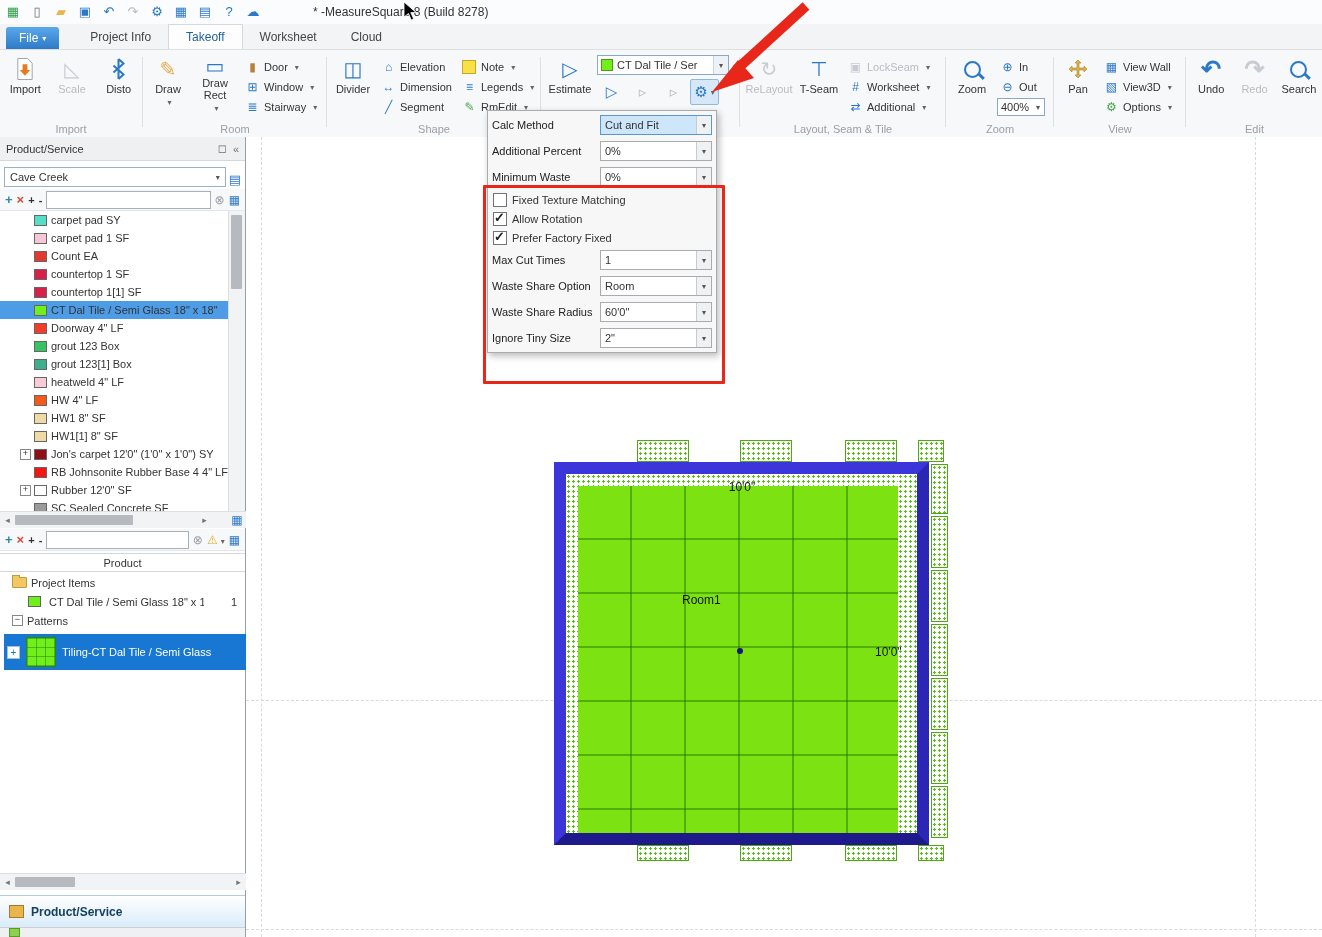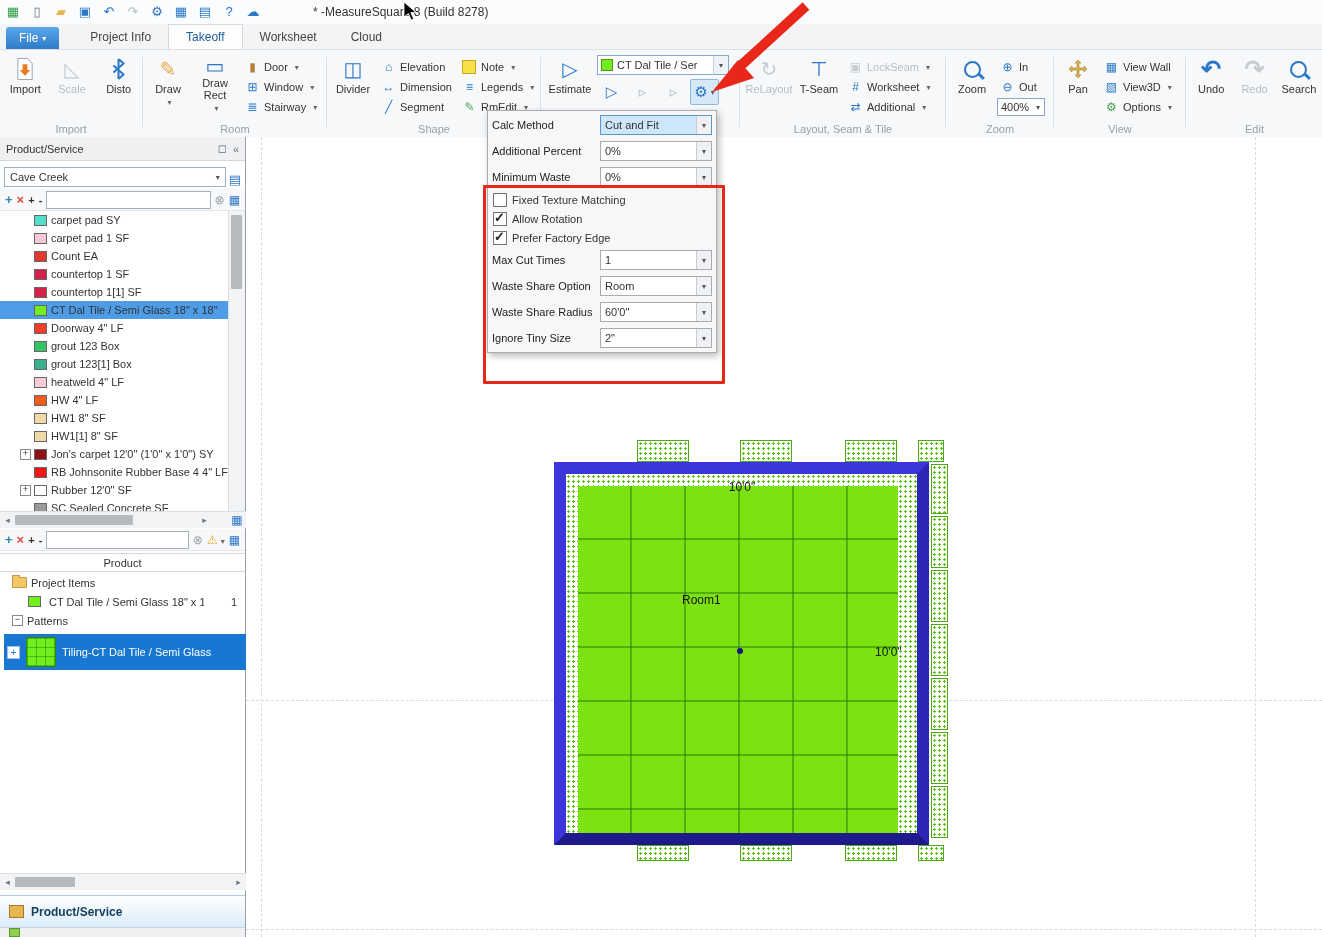--- a/index.html
+++ b/index.html
@@ -662,21 +662,21 @@
     <div class="cbox">
           <span class="chk"></span>
           <span>Fixed Texture Matching</span>
         </div>
         <div class="cbox checked">
           <span class="chk"></span>
           <span>Allow Rotation</span>
         </div>
         <div class="cbox checked">
           <span class="chk"></span>
-          <span>Prefer Factory Edge</span>
+          <span>Prefer Factory Fixed</span>
         </div>
       </div>
     <div>
 
     <div class="crow combo">
           <span class="clabel">Max Cut Times</span>
           <span class="cfield">
             <span class="cval">1</span>
             <span class="carr">▾</span>
           </span>

